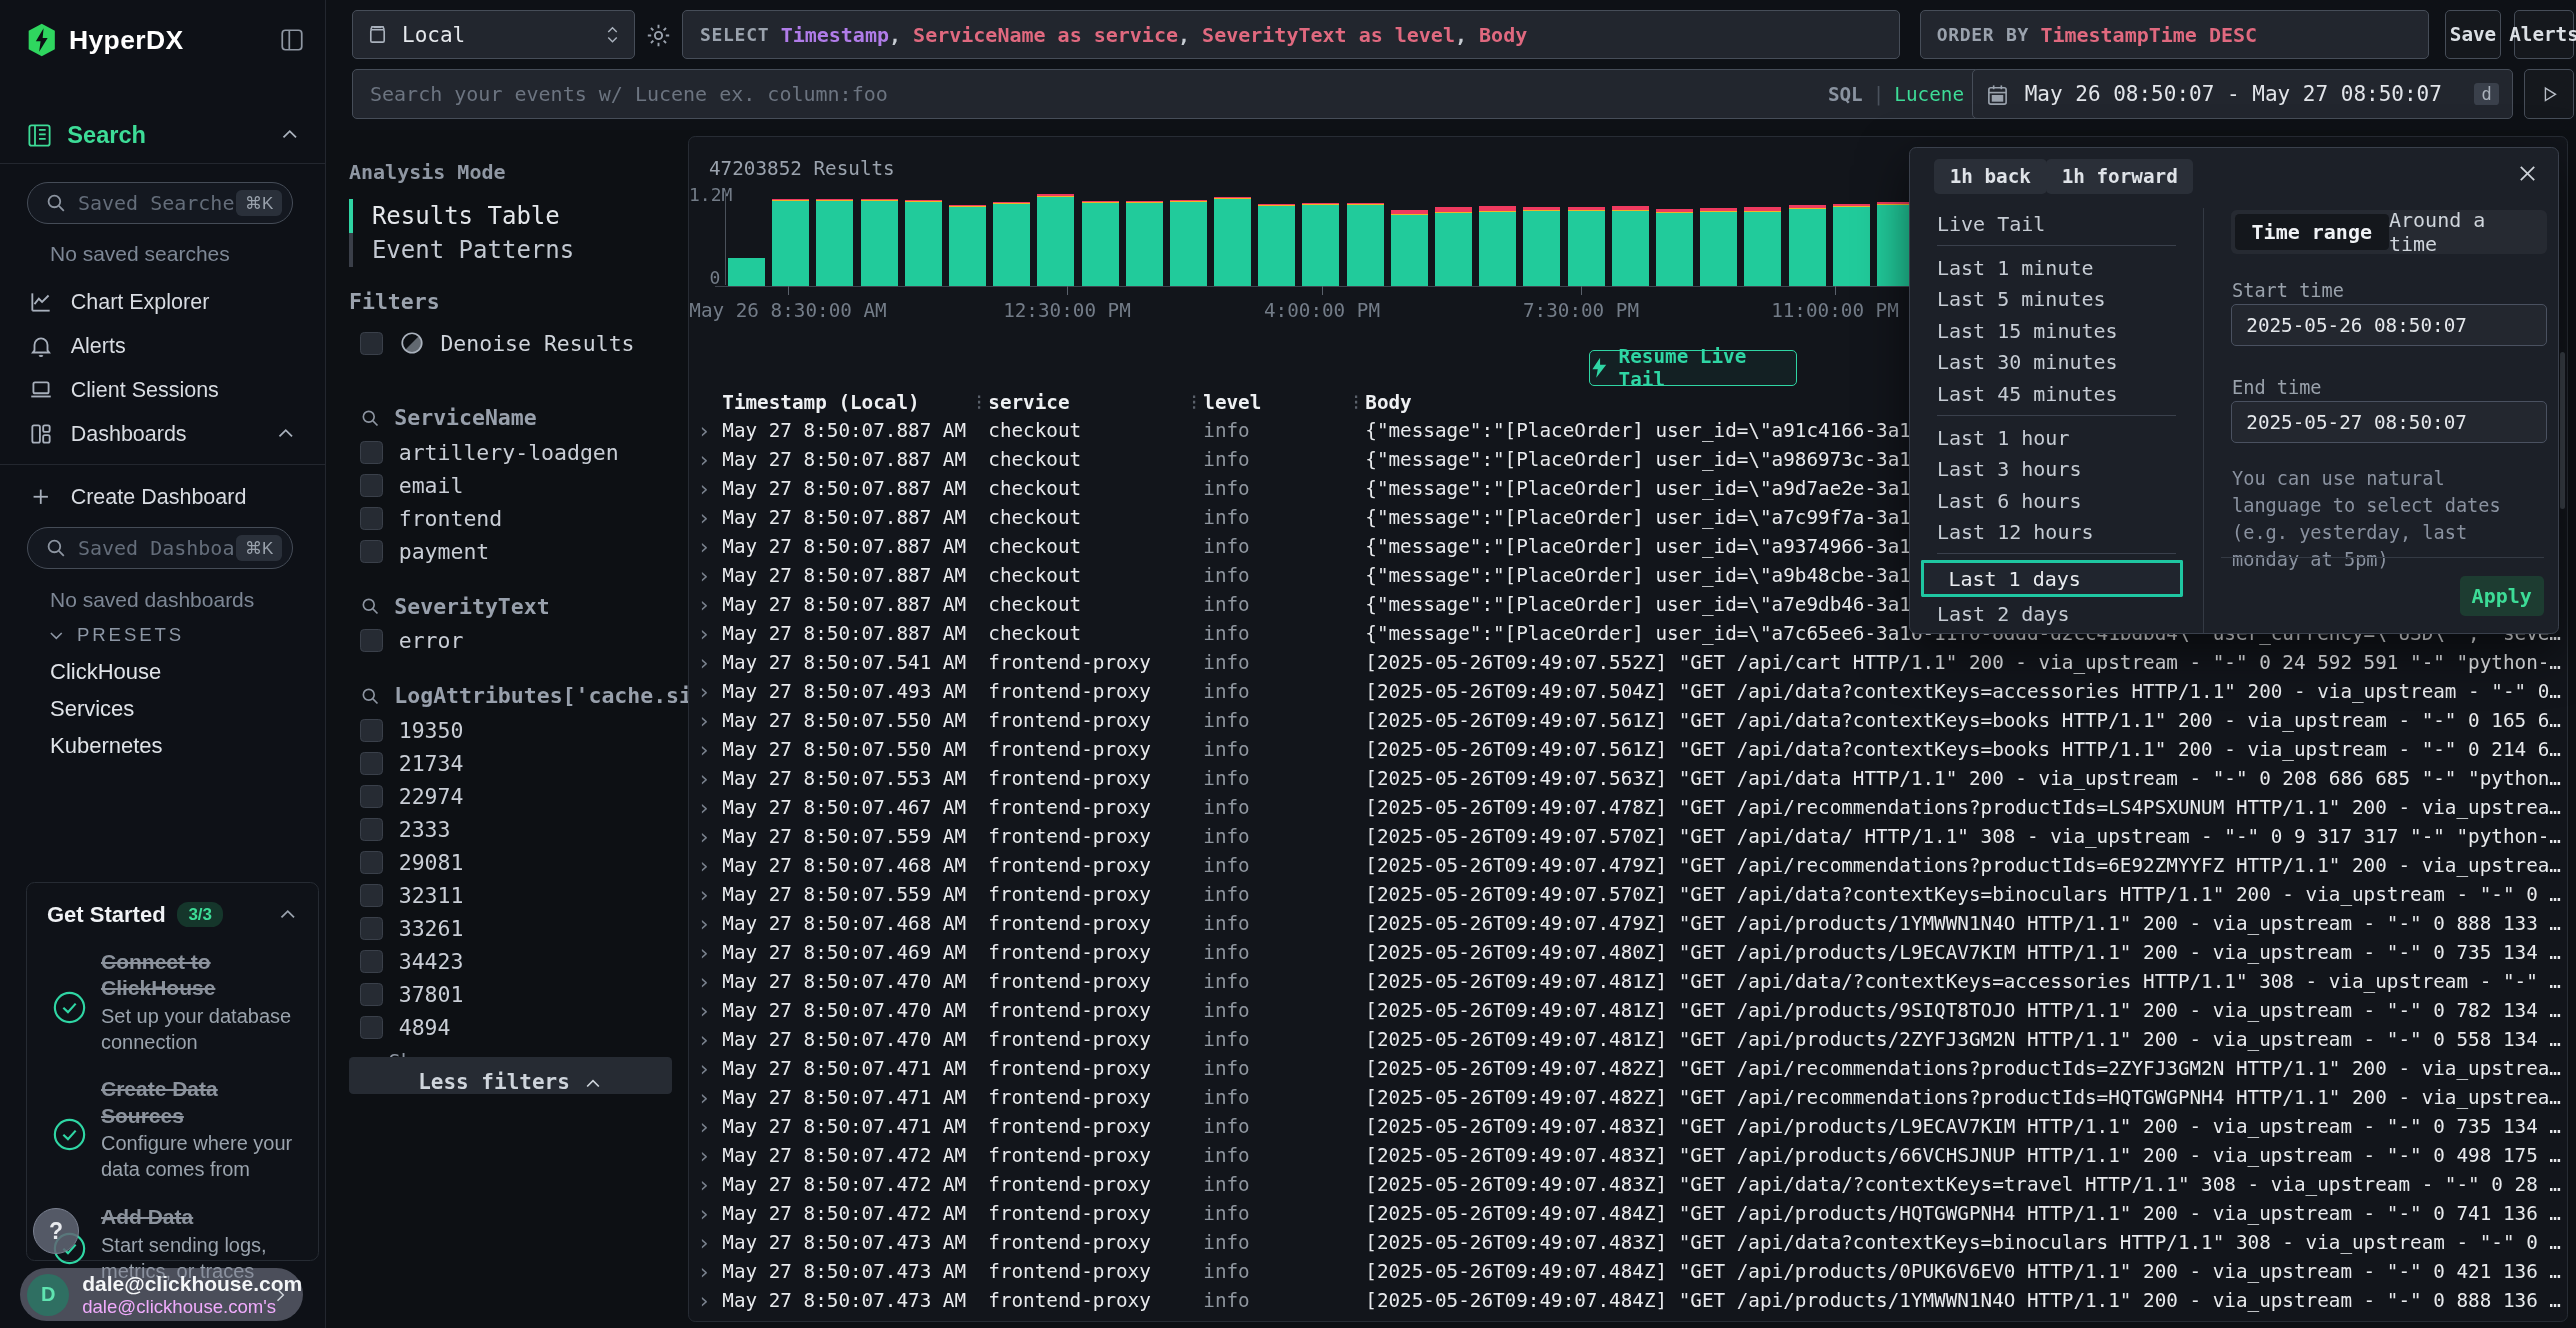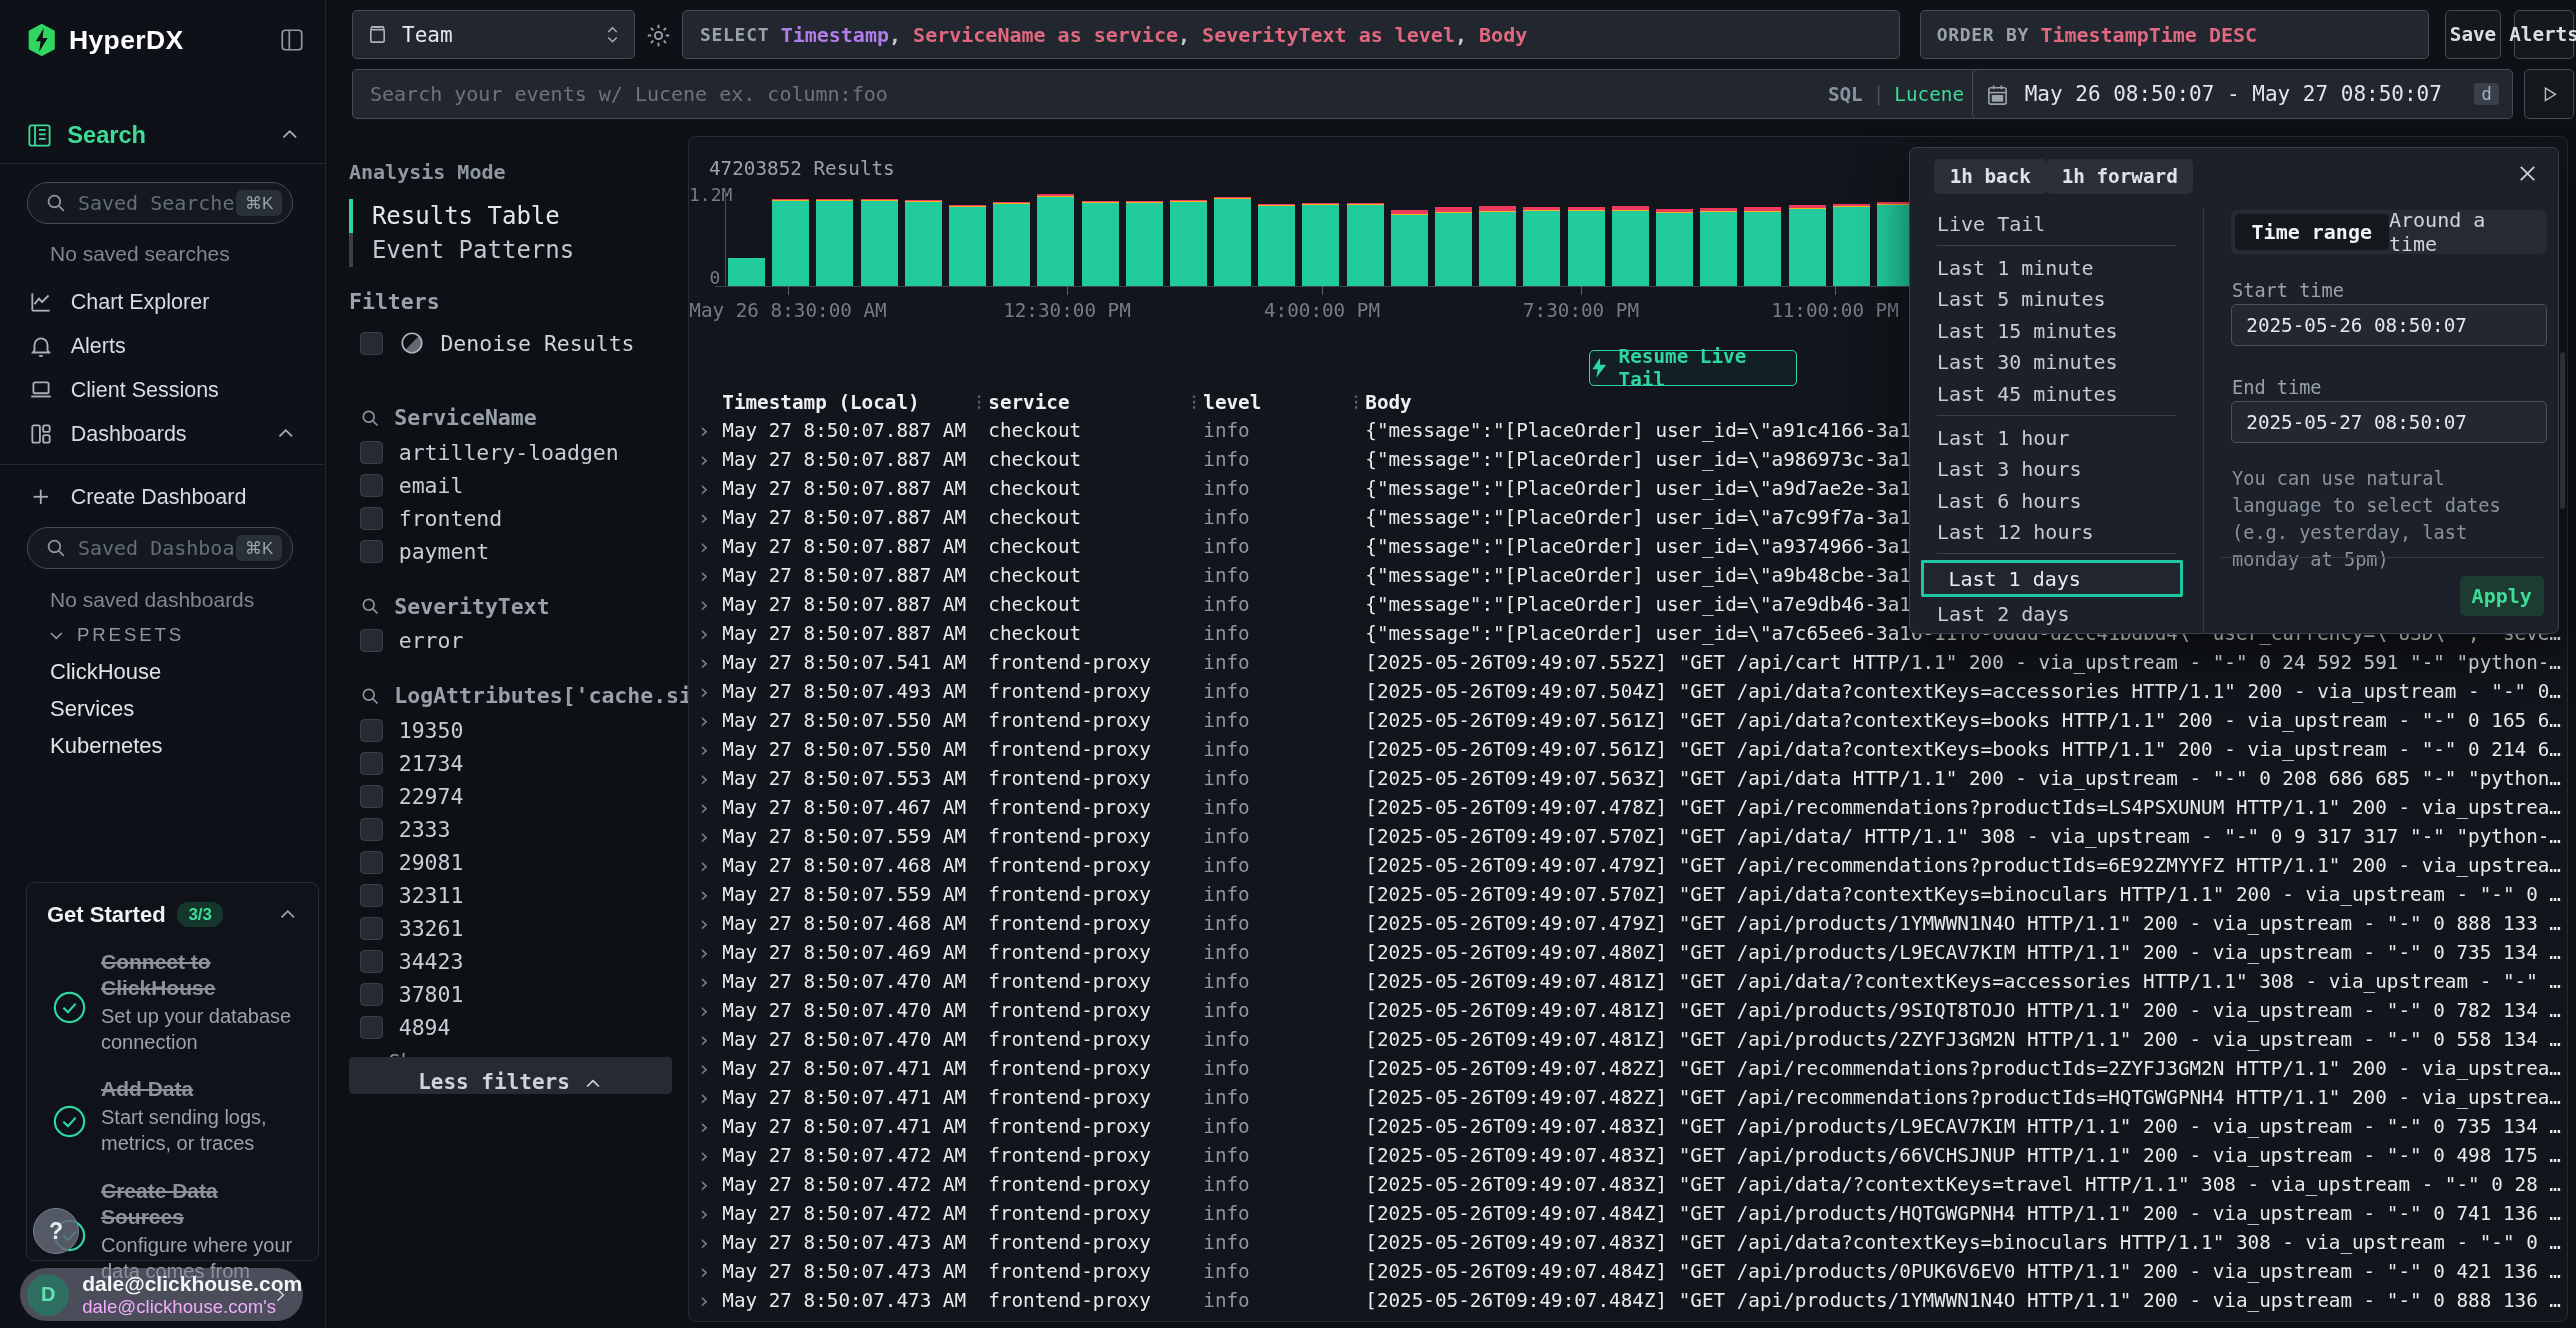--- a/index.html
+++ b/index.html
@@ -358,34 +358,34 @@
           </div>
         </div>
         <div class="gs-item">
           <span class="gs-check icon">
             <svg width="37" height="37" viewBox="0 0 24 24" fill="none" stroke="currentColor" stroke-width="1.4">
               <circle cx="12" cy="12" r="9.5"></circle>
               <polyline points="8,12.2 11,15 16,9.5"></polyline>
             </svg>
           </span>
           <div class="gs-text">
-            <div class="gs-item-title">Add Data</div>
-            <div class="gs-item-desc">Start sending logs, metrics, or traces</div>
+            <div class="gs-item-title">Create Data Sources</div>
+            <div class="gs-item-desc">Configure where your data comes from</div>
           </div>
         </div>
         <div class="gs-item">
           <span class="gs-check icon">
             <svg width="37" height="37" viewBox="0 0 24 24" fill="none" stroke="currentColor" stroke-width="1.4">
               <circle cx="12" cy="12" r="9.5"></circle>
               <polyline points="8,12.2 11,15 16,9.5"></polyline>
             </svg>
           </span>
           <div class="gs-text">
-            <div class="gs-item-title">Create Data Sources</div>
-            <div class="gs-item-desc">Configure where your data comes from</div>
+            <div class="gs-item-title">Add Data</div>
+            <div class="gs-item-desc">Start sending logs, metrics, or traces</div>
           </div>
         </div>
       </div>
   </div>
 
   <div id="help-button">?</div>
 
   <div id="user-chip">
     <span id="user-avatar">D</span>
     <span id="user-names">
@@ -402,21 +402,21 @@
 
 <div id="topbar">
   <div id="source-select" class="tb-box">
     <span class="icon">
       <svg width="23" height="23" viewBox="0 0 24 24" fill="none" stroke="currentColor" stroke-width="1.7">
           <rect x="5" y="7" width="14" height="13" rx="1.5"></rect>
           <path d="M5 7l1.2-3h11.6L19 7"></path>
           <line x1="8" y1="4.5" x2="16" y2="4.5"></line>
         </svg>
     </span>
-    <span id="source-label">Team</span>
+    <span id="source-label">Local</span>
     <span id="source-updown" class="icon">
       <svg width="17" height="21.5" viewBox="0 0 24 30" fill="none" stroke="currentColor" stroke-width="2">
           <polyline points="6,11 12,5 18,11"></polyline>
           <polyline points="6,19 12,25 18,19"></polyline>
         </svg>
     </span>
   </div>
   <span id="source-gear" class="icon">
     <svg width="27" height="27" viewBox="0 0 24 24" fill="none" stroke="currentColor" stroke-width="1.7">
         <circle cx="12" cy="12" r="3.2"></circle>

